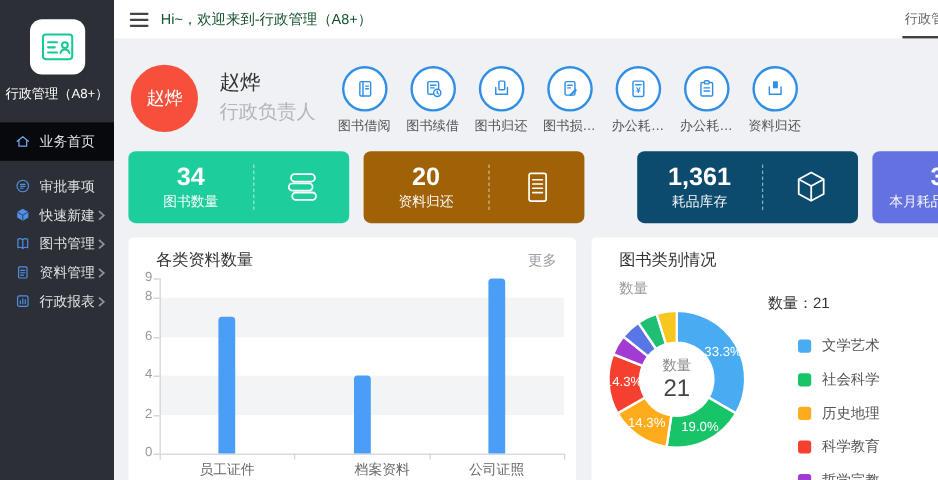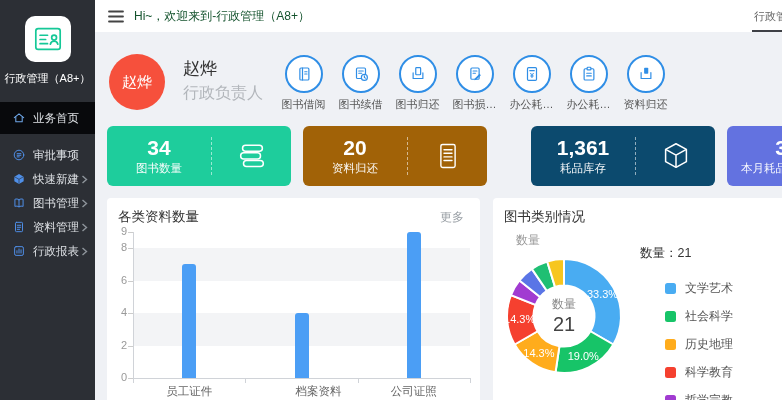--- a/index.html
+++ b/index.html
@@ -46,21 +46,21 @@
   .sc-left{width:104px;text-align:center;}
   .sc-value{font-size:21px;font-weight:600;line-height:1.1;}
   .sc-label{font-size:11.5px;margin-top:2px;opacity:.96;white-space:nowrap;}
   .sc-div{height:38px;border-left:1px dashed rgba(255,255,255,.55);}
   .sc-icon{flex:1;display:flex;align-items:center;justify-content:center;}
 
   
   .panel{position:absolute;top:198px;width:373px;height:210px;background:#fff;border-radius:4px;}
   #bar-panel{left:107px;}
   #pie-panel{left:493px;}
-  .panel-title{position:absolute;left:11px;top:10px;font-size:13.5px;color:#333;}
+  .panel-title{position:absolute;left:23px;top:10px;font-size:13.5px;color:#333;}
   .more-link{position:absolute;right:16px;top:11px;font-size:12px;color:#9aa0a6;cursor:pointer;}
   .panel-subtitle{position:absolute;left:23px;top:34px;font-size:12px;color:#999;}
 
   
   #bar-plot{position:absolute;left:26px;top:34px;width:337px;height:146px;}
   .band{position:absolute;left:0;width:337px;background:#f3f4f6;}
   .ytick{position:absolute;left:-34px;width:28px;text-align:right;font-size:11px;color:#999;}
   .ymark{position:absolute;left:-5px;width:5px;height:1px;background:#ccc;}
   .yaxis{position:absolute;left:0;top:0;width:1px;height:146px;background:#d0d3d8;}
   .xaxis{position:absolute;left:0;top:146px;width:337px;height:1px;background:#d0d3d8;}

